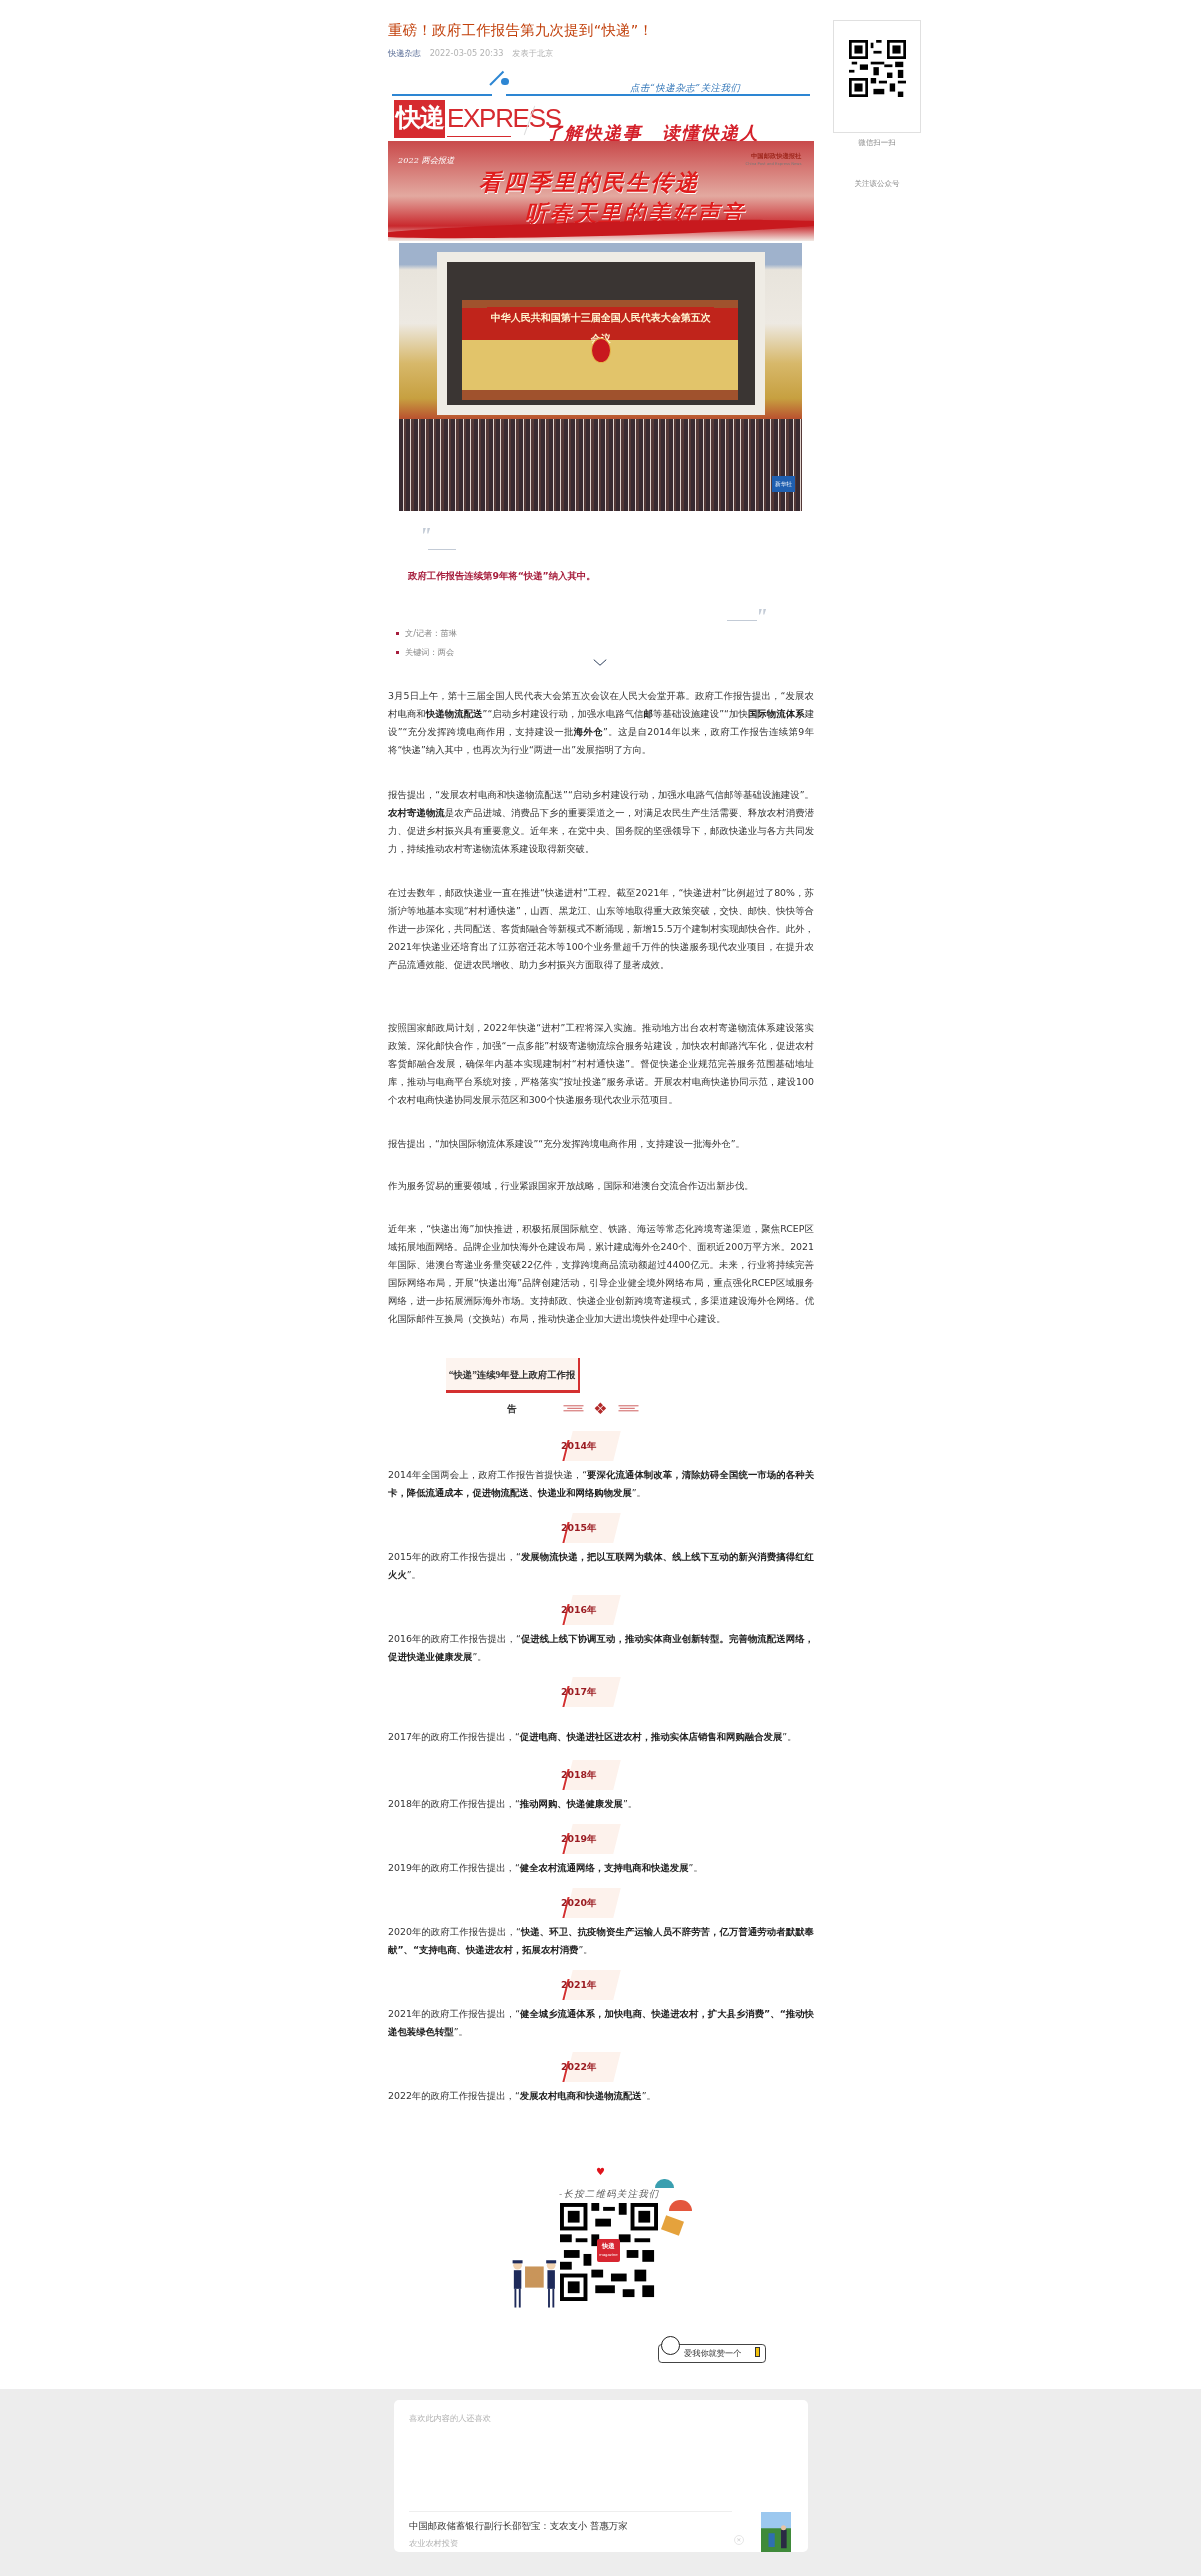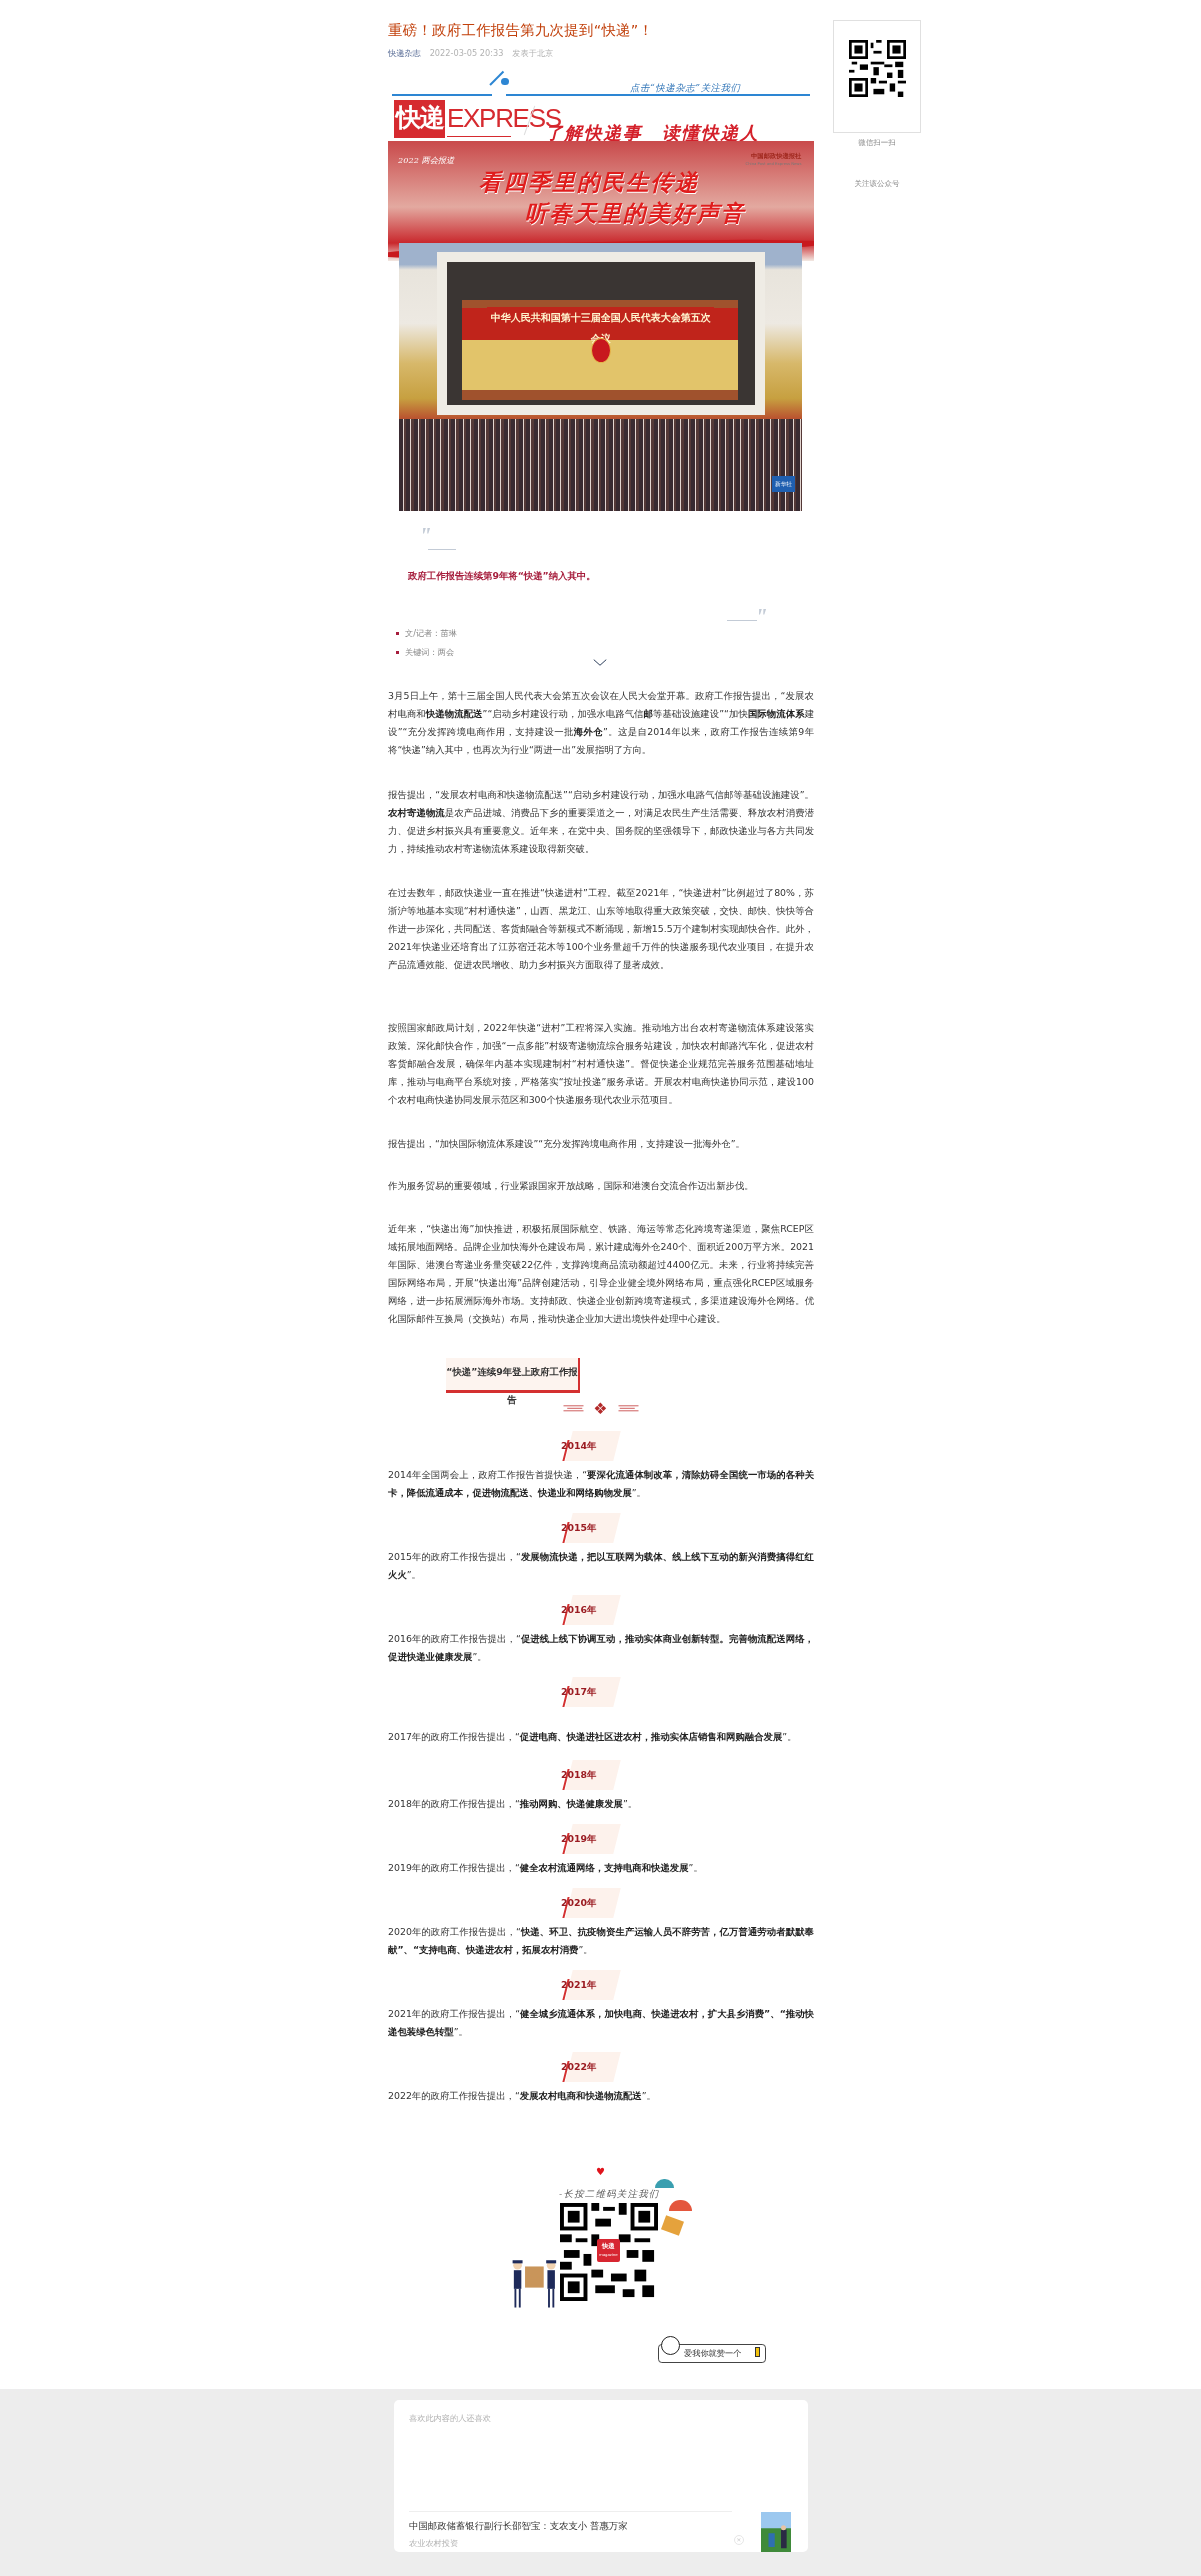--- a/index.html
+++ b/index.html
@@ -23,21 +23,21 @@
   .brand-bar .line-l { position: absolute; left: 3.8px; top: 20px; width: 100px; height: 1.9px; background: #2d86d3; }
   .brand-bar .line-diag { position: absolute; left: 102px; top: 10px; width: 19px; height: 1.9px; background: #2d86d3; transform: rotate(-45deg); transform-origin: left center; }
   .brand-bar .dot { position: absolute; left: 113px; top: 3.8px; width: 7.5px; height: 7.5px; border-radius: 50%; background: #2d86d3; }
   .brand-bar .line-r { position: absolute; left: 118px; top: 20px; width: 304px; height: 1.9px; background: #2d86d3; }
   .logo-box { position: absolute; left: 6.3px; top: 26px; width: 51px; height: 38px; background: #d62a2f; color: #fff; font-size: 25px; font-weight: bold; line-height: 35px; text-align: center; letter-spacing: -1.3px; }
   .logo-en { position: absolute; left: 59px; top: 29px; font-size: 26px; color: #d62a2f; font-weight: 300; letter-spacing: -1.3px; font-family: "Liberation Sans", sans-serif; }
   .logo-en-line { position: absolute; left: 59px; top: 62px; width: 64px; height: 0.6px; background: #d62a2f; }
   .slash { position: absolute; left: 141px; top: 31px; width: 1.3px; height: 31px; background: #ddd; transform: rotate(20deg); }
   .slogan { position: absolute; left: 157px; top: 47px; font-family: "DejaVu Serif", serif; font-size: 17.6px; color: #d4202a; font-weight: bold; letter-spacing: 1.9px; font-style: italic; }
 
-  .hero { position: absolute; top: 141px; left: 0; width: 426px; height: 120px; background: linear-gradient(180deg,#c94a4b 0%,#e3a9a0 55%,#c9282d 85%,#f2e9e3 100%); overflow: hidden; }
+  .hero { position: absolute; top: 141px; left: 0; width: 426px; height: 100px; background: linear-gradient(180deg,#c94a4b 0%,#e3a9a0 55%,#c9282d 85%,#f2e9e3 100%); overflow: hidden; }
   .hero .tag { position: absolute; left: 10px; top: 14px; font-size: 8.2px; color: #fff; font-style: italic; font-family: "DejaVu Serif", serif; }
   .hero .pub { position: absolute; right: 12.6px; top: 11.3px; font-size: 6.3px; color: #a0281e; font-weight: bold; text-align: right; }
   .hero .pub small { display: block; font-size: 3.8px; font-weight: normal; color: #777; }
   .hero .l1 { position: absolute; left: 91px; top: 26px; font-family: "DejaVu Serif", serif; font-size: 22.6px; color: #e01d1d; font-weight: bold; font-style: italic; letter-spacing: 1.9px; text-shadow: 0.6px 0.6px 0 #fff; }
   .hero .l2 { position: absolute; left: 137px; top: 57px; font-family: "DejaVu Serif", serif; font-size: 22.6px; color: #e01d1d; font-weight: bold; font-style: italic; letter-spacing: 1.9px; text-shadow: 0.6px 0.6px 0 #fff; }
   .hero .ribbon { position: absolute; left: -12.6px; bottom: 5px; width: 452px; height: 14px; background: #c8191e; transform: rotate(-1.5deg); border-radius: 50%; }
 
   .photo { position: absolute; top: 243px; left: 11.3px; width: 403px; height: 268px; background: linear-gradient(180deg,#9fb2cc 0%,#9fb2cc 8%,#e8e4dc 10%,#ede9e2 30%,#d7b86a 45%,#c7a040 58%,#b6392a 68%,#9b2a22 100%); overflow: hidden; }
   .photo .hall { position: absolute; left: 38px; top: 8.8px; width: 328px; height: 163px; border: 10px solid #efece5; background: #3a3533; }
   .photo .stage { position: absolute; left: 63px; top: 57px; width: 276px; height: 100px; background: linear-gradient(180deg,#a0522d 0 8%,#c0241b 8% 40%,#e2c46a 40% 90%,#a0522d 90%); }
@@ -52,21 +52,21 @@
   .quote-close { position: absolute; top: 606px; left: 367px; font-size: 22.6px; color: #c3cbd6; font-style: italic; font-weight: bold; font-family: "Liberation Serif", serif; line-height: 22.6px; }
   .quote-line-b { position: absolute; top: 620px; left: 339px; width: 29.5px; height: 1.3px; background: #c3cbd6; }
 
   .byline { position: absolute; left: 7.5px; font-size: 8.2px; color: #888; }
   .byline::before { content: ""; display: inline-block; width: 3.8px; height: 3.8px; background: #a61d3c; margin-right: 5.7px; vertical-align: middle; }
   .chev { position: absolute; top: 659px; left: 205px; width: 14px; height: 7.5px; }
 
   .body-p { position: absolute; left: 0; width: 426px; font-size: 9.4px; line-height: 18px; color: #333; text-align: justify; }
   .body-p b { font-weight: bold; color: #222; }
 
-  .section-title { position: absolute; top: 1358px; left: 58px; width: 134px; height: 35px; background: #fdf4ef; border-right: 2.5px solid #d43030; border-bottom: 3.1px solid #d43030; font-size: 9.4px; font-weight: bold; color: #333; text-align: center; line-height: 28px; }
+  .section-title { position: absolute; top: 1358px; left: 58px; width: 134px; height: 35px; background: #fdf4ef; border-right: 2.5px solid #d43030; border-bottom: 3.1px solid #d43030; font-size: 9.4px; font-weight: bold; color: #333; text-align: center; line-height: 34px; font-family: Liberation Serif, serif; }
   .orn { position: absolute; top: 1402px; left: 173px; width: 80px; height: 12.6px; }
 
   .year-badge { position: absolute; left: 173px; width: 59px; height: 30px; }
   .year-badge .bg { position: absolute; left: 7.5px; top: 0; width: 48px; height: 30px; background: #fdf2ec; transform: skewX(-14deg); }
   .year-badge .bar { position: absolute; left: 3.8px; top: 9.4px; width: 1.9px; height: 21px; background: #d43030; transform: skewX(-14deg); }
   .year-badge .yt { position: absolute; left: 0; top: 8.8px; width: 59px; font-size: 9.4px; font-weight: bold; color: #9b1c22; }
 
   .qr-foot { position: absolute; top: 2160px; left: 506px; width: 188px; height: 151px; }
   .qr-foot .heart { position: absolute; left: 90px; top: 6.3px; color: #e0141c; font-size: 10px; }
   .qr-foot .hint { position: absolute; left: 53px; top: 28px; font-size: 9.4px; color: #555; font-style: italic; font-family: "DejaVu Serif", serif; letter-spacing: 1.3px; }

